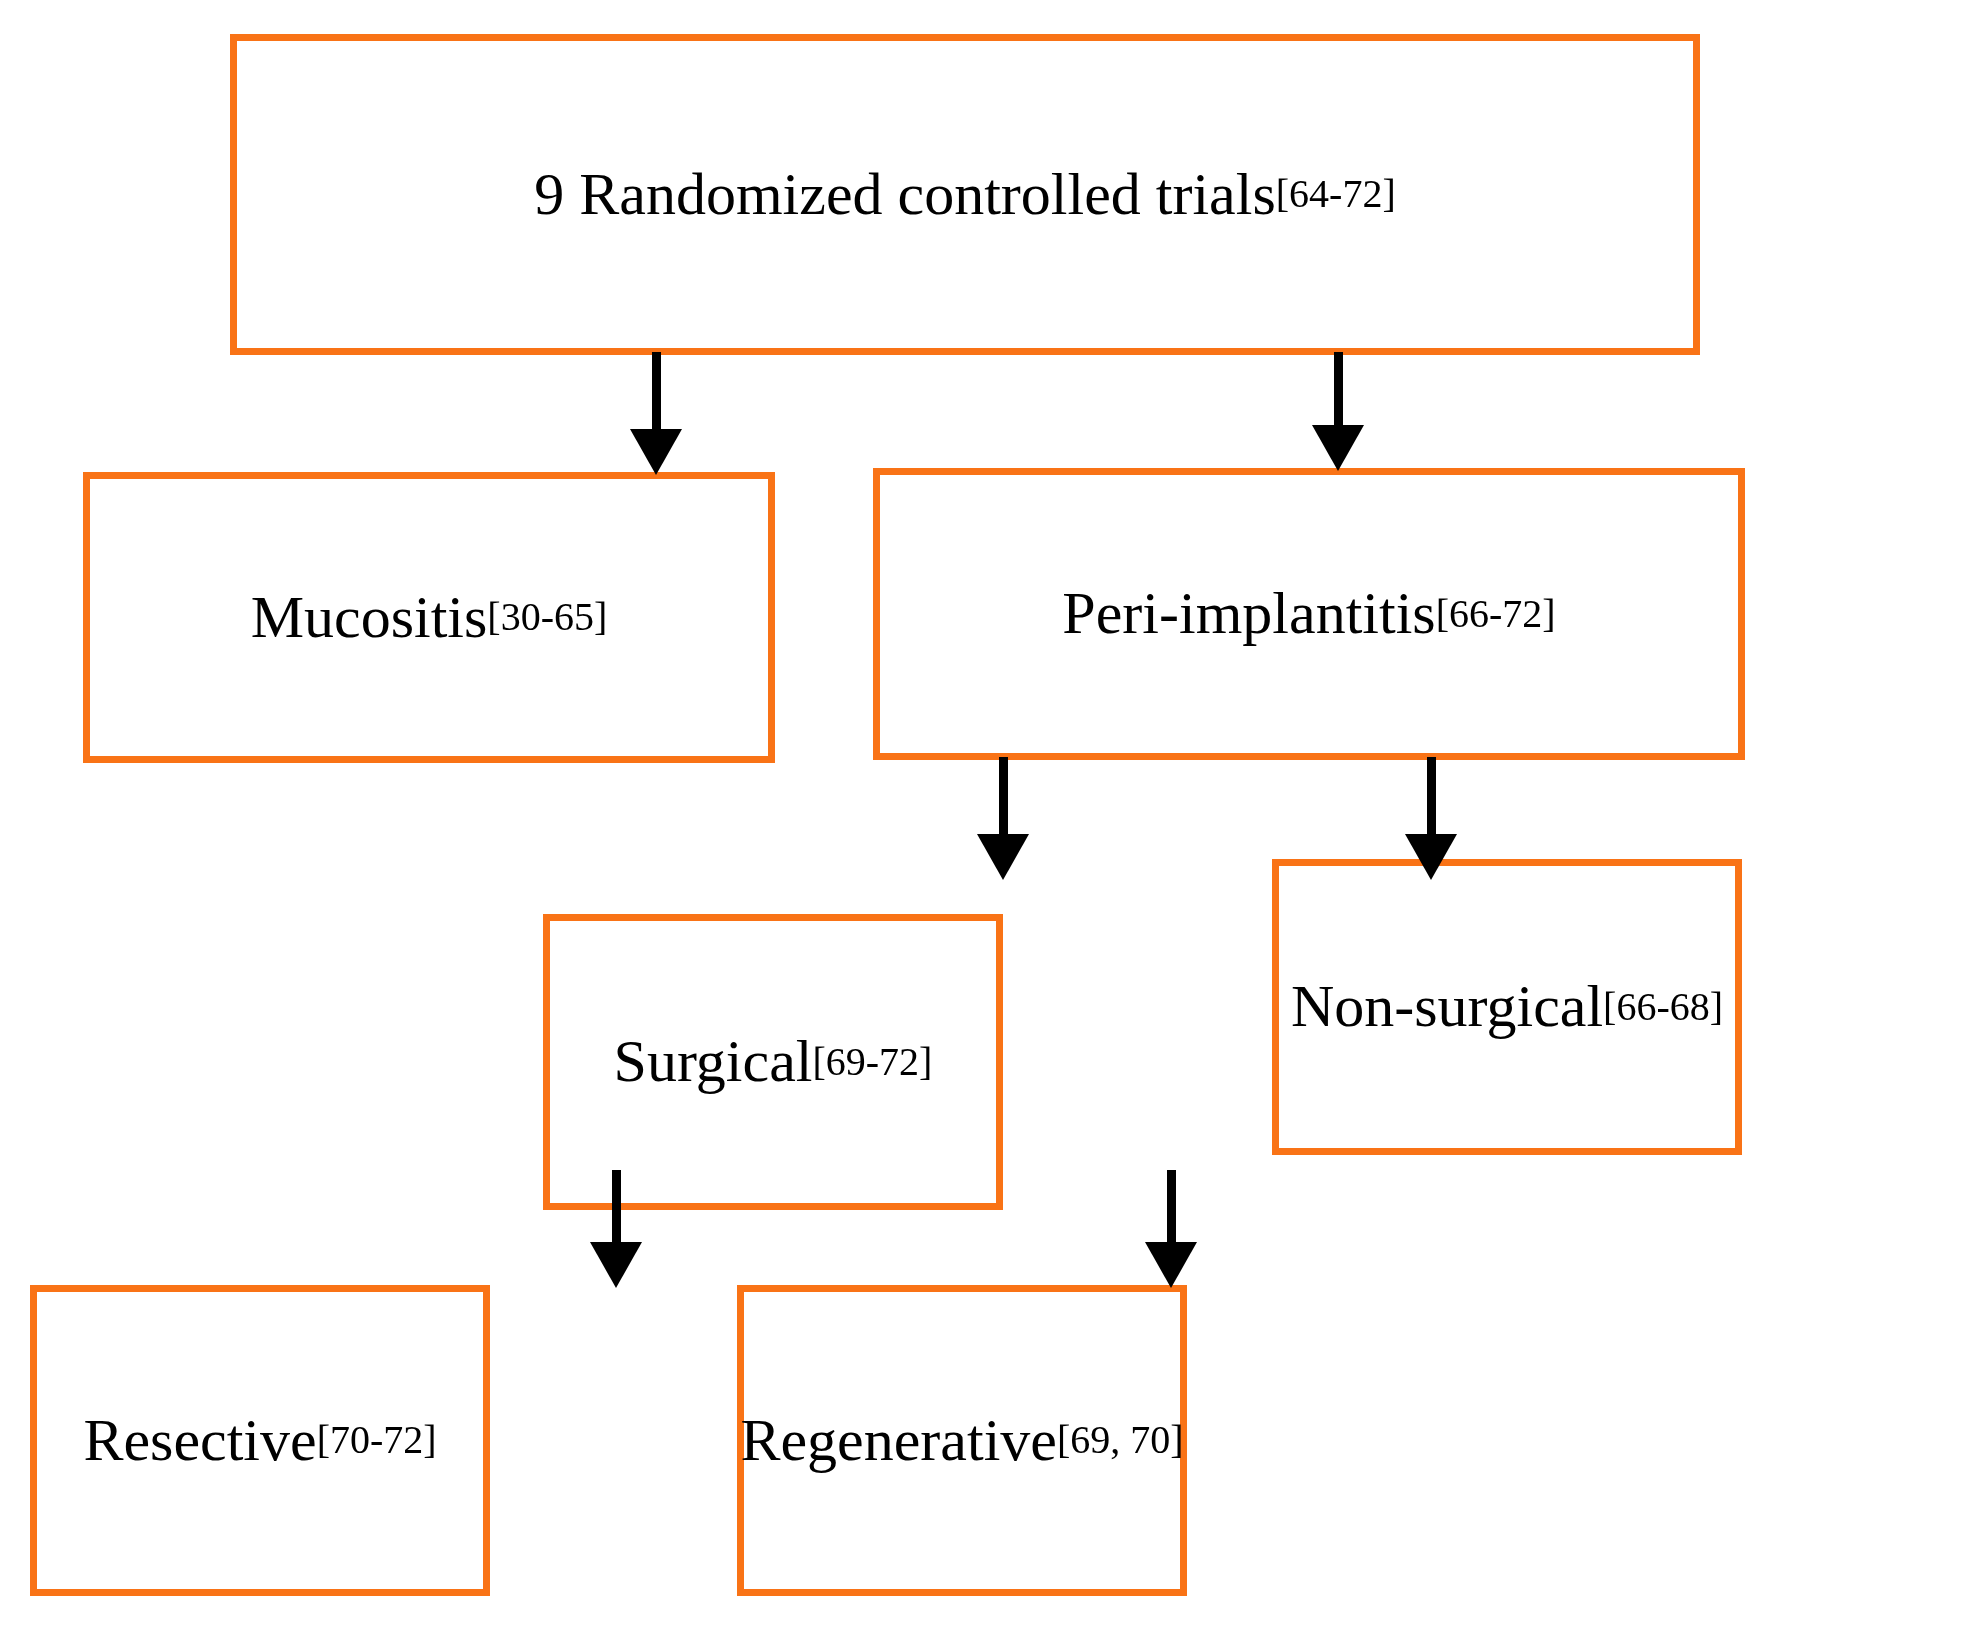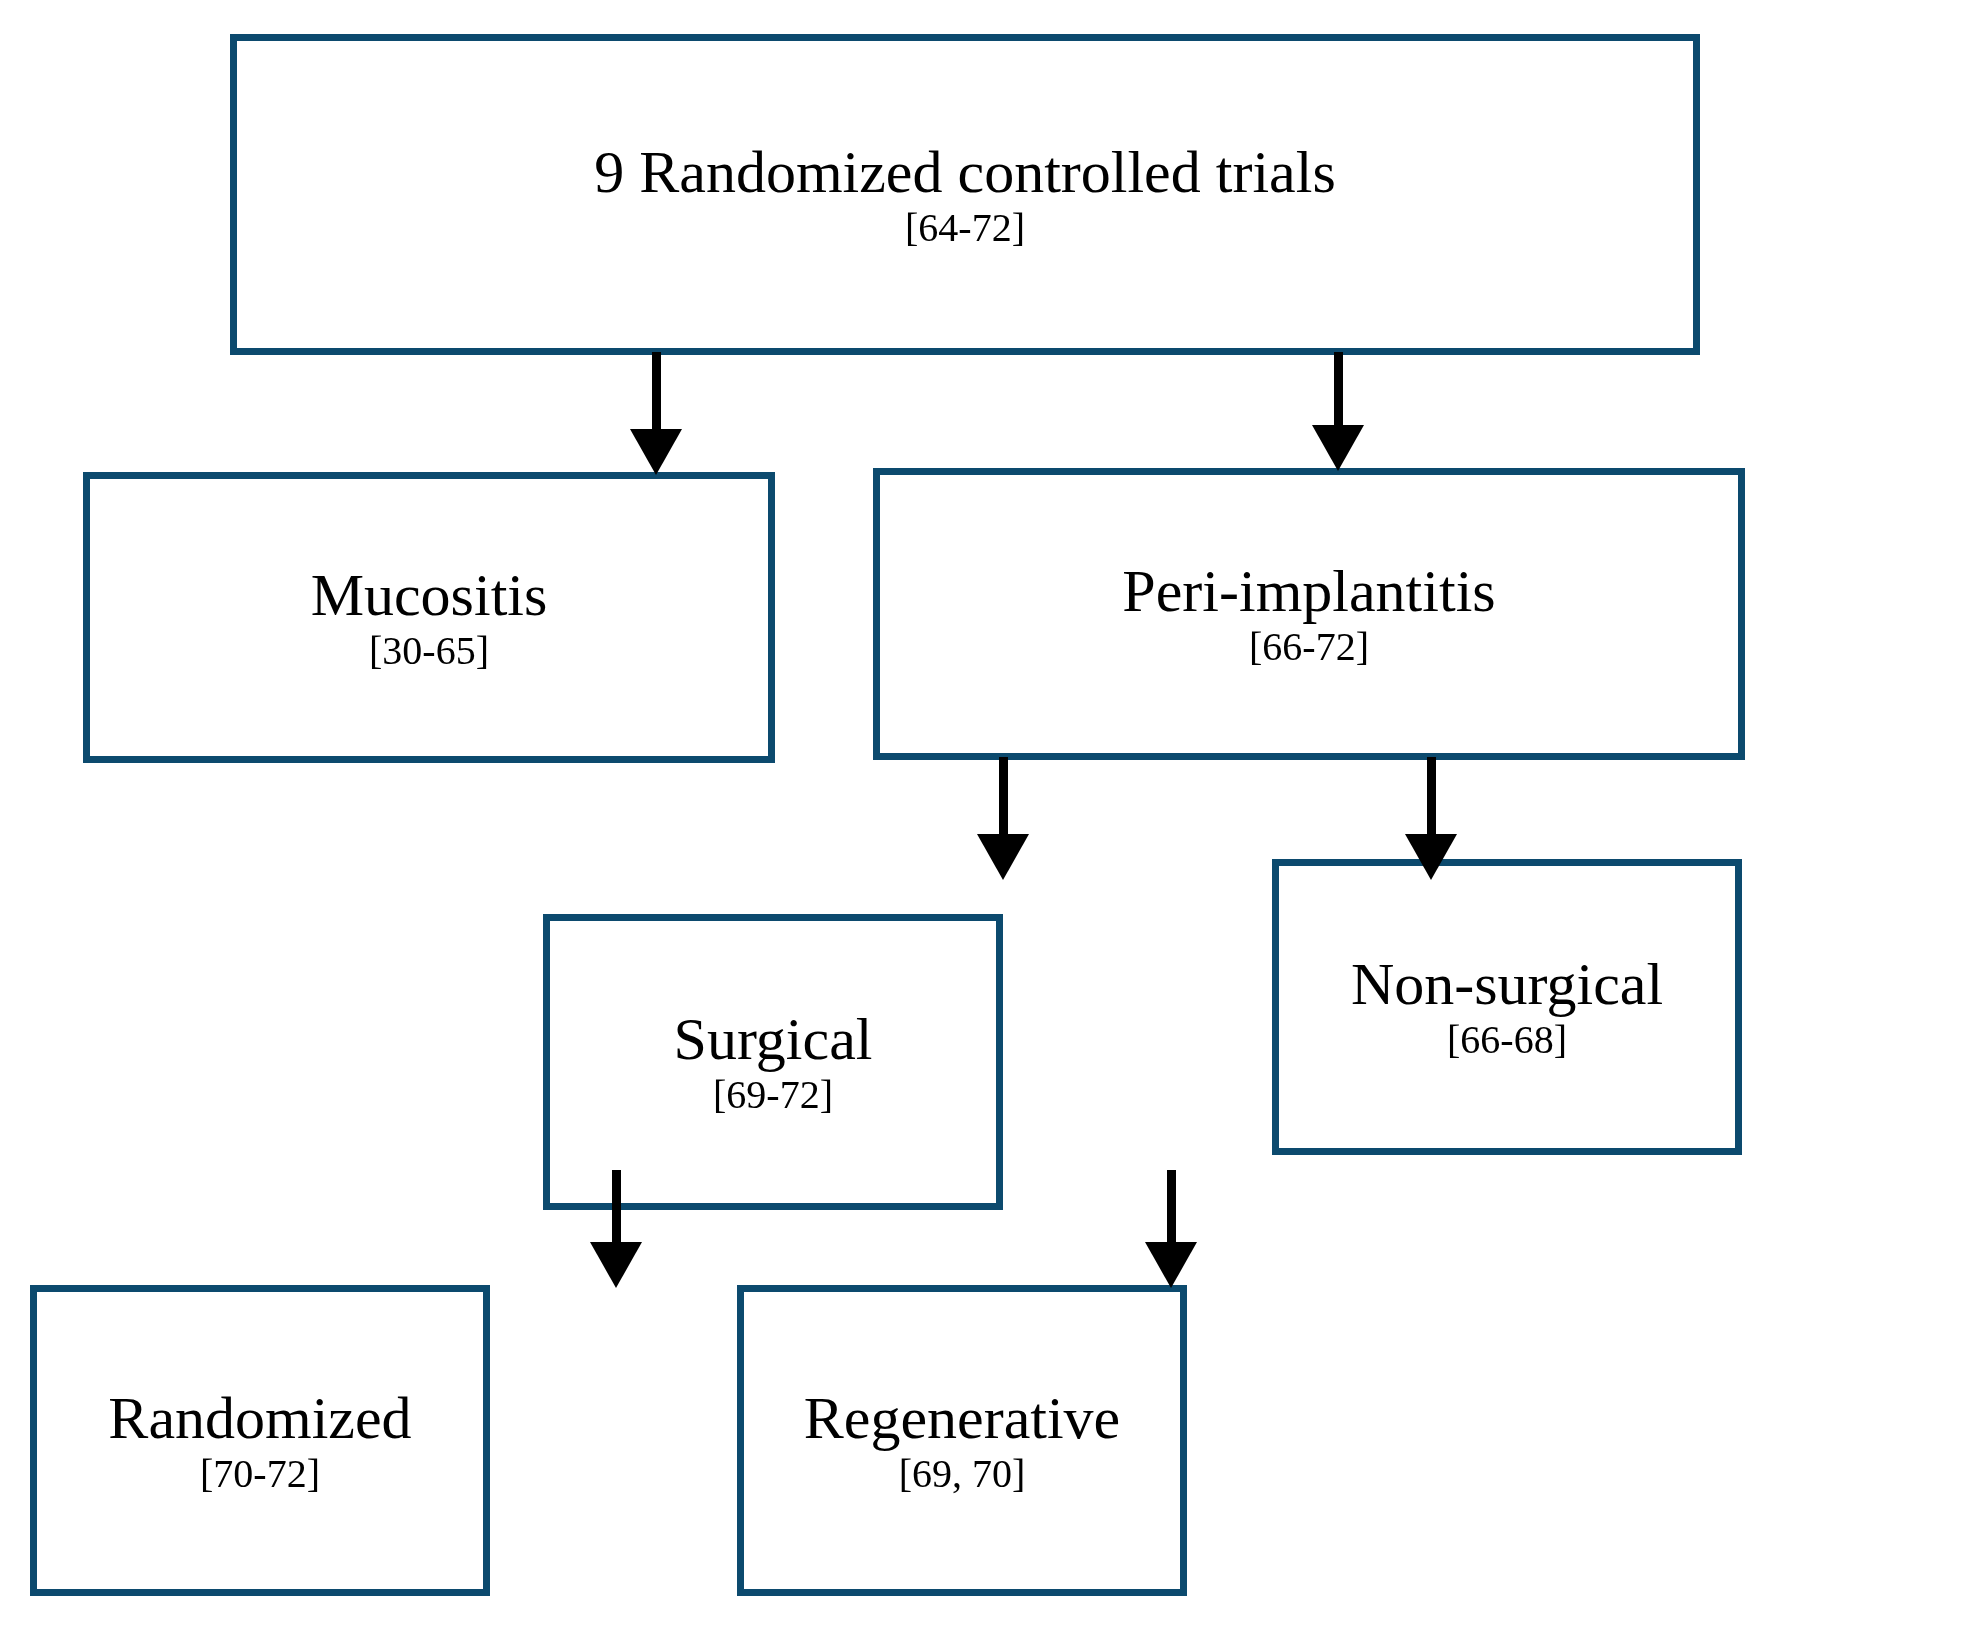--- a/index.html
+++ b/index.html
@@ -12,24 +12,23 @@
     position: relative;
     width: 1963px;
     height: 1630px;
     background: #ffffff;
     overflow: hidden;
     font-family: "Liberation Serif", "DejaVu Serif", serif;
   }
   .node {
     position: absolute;
     box-sizing: border-box;
-    border: 7px solid #0c4a6e;
+    border: 7px solid #f97316;
     background: #ffffff;
     display: flex;
-    flex-direction: column;
     align-items: center;
     justify-content: center;
     text-align: center;
     color: #000000;
     line-height: 1.12;
   }
   .node .line1 {
     font-size: 60px;
     white-space: nowrap;
   }
@@ -124,21 +123,21 @@
     <div class="line1">Surgical</div>
     <div class="line2">[69-72]</div>
   </div>
 
   <div class="node" id="node-nonsurgical">
     <div class="line1">Non-surgical</div>
     <div class="line2">[66-68]</div>
   </div>
 
   <div class="node" id="node-resective">
-    <div class="line1">Randomized</div>
+    <div class="line1">Resective</div>
     <div class="line2">[70-72]</div>
   </div>
 
   <div class="node" id="node-regenerative">
     <div class="line1">Regenerative</div>
     <div class="line2">[69, 70]</div>
   </div>
 
   <div class="conn" id="conn-root-mucositis">
     <div class="stem"></div>

